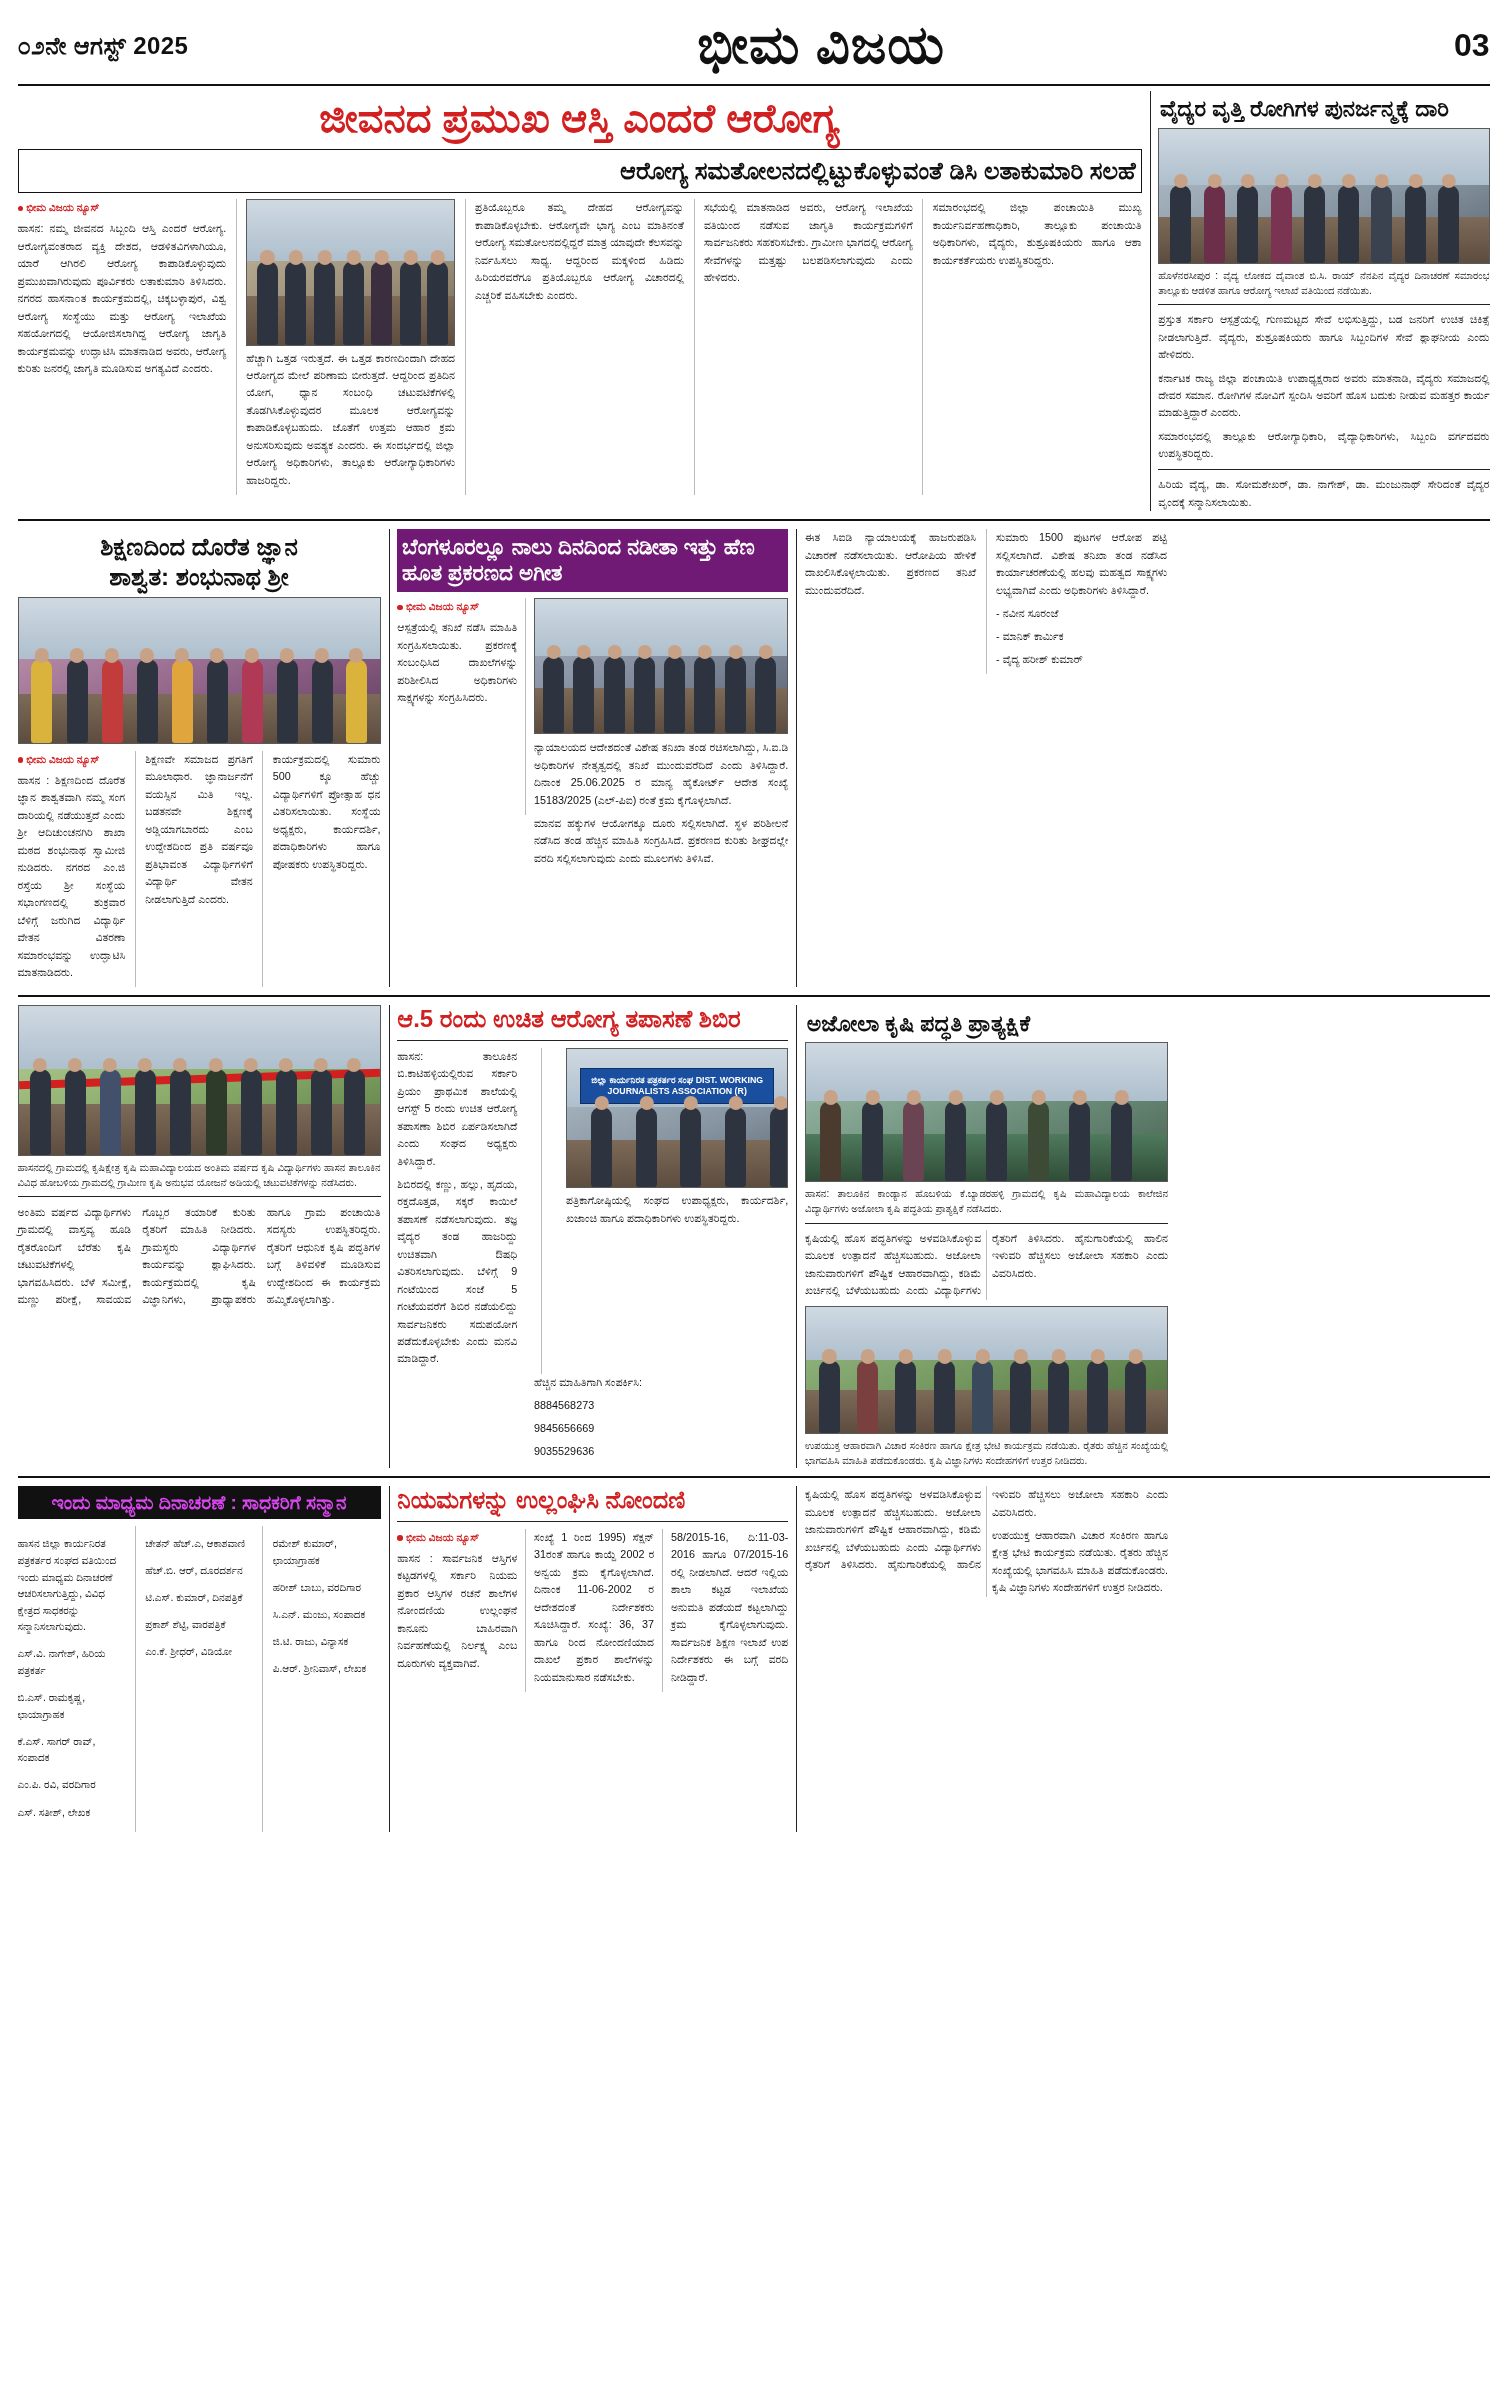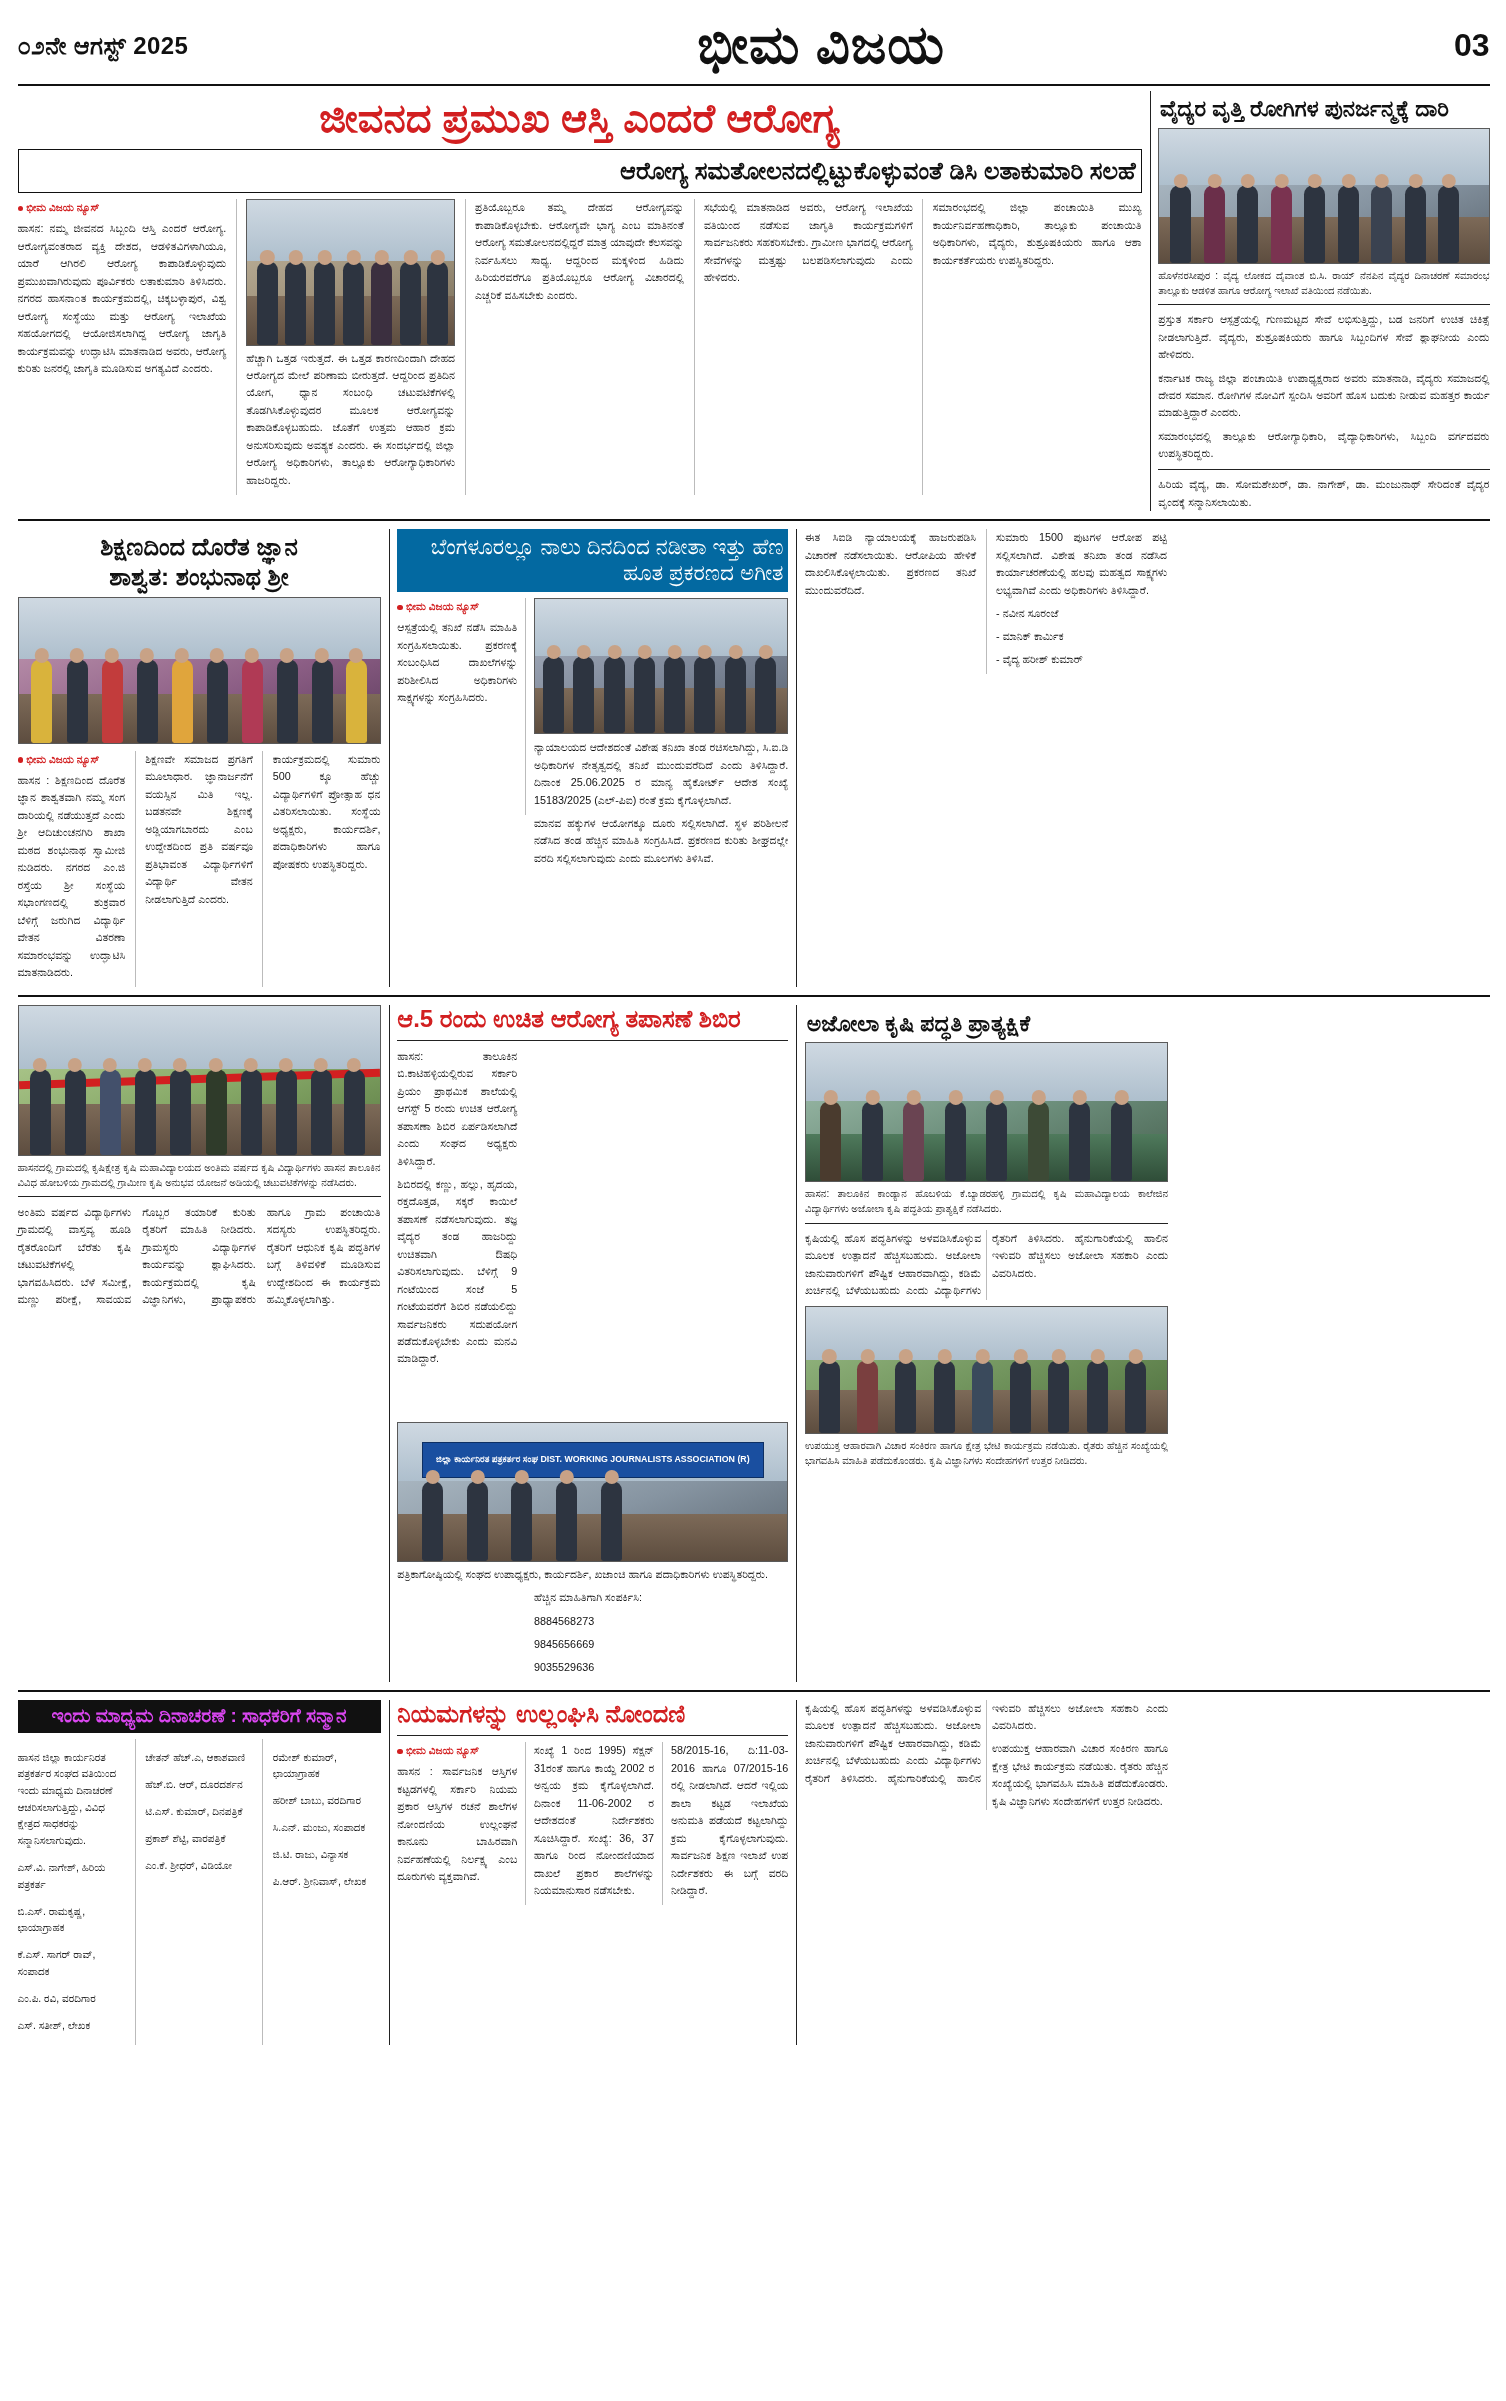--- a/index.html
+++ b/index.html
@@ -69,25 +69,25 @@
     margin: 4.8px 0 6.4px 0;
   }
   .sec-headline {
     text-align: center;
     font-size: 24px;
     font-weight: bold;
     line-height: 1.25;
     padding: 3.2px 1.6px 4.8px 1.6px;
   }
   .rev-headline {
-    background: #0369a1;
+    background: #701a75;
     color: #fff;
-    text-align: right;
+    text-align: left;
     font-size: 21.5px;
-    font-weight: normal;
+    font-weight: bold;
     padding: 5.6px 4.8px;
     line-height: 1.2;
   }
   .right-headline {
     text-align:left;
     font-size: 22px;
     font-weight: bold;
     line-height: 1.25;
     padding: 4.8px 1.6px;
   }
@@ -375,21 +375,21 @@
       <div class="body-col three-col">
         <p>ಅಂತಿಮ ವರ್ಷದ ವಿದ್ಯಾರ್ಥಿಗಳು ಗ್ರಾಮದಲ್ಲಿ ವಾಸ್ತವ್ಯ ಹೂಡಿ ರೈತರೊಂದಿಗೆ ಬೆರೆತು ಕೃಷಿ ಚಟುವಟಿಕೆಗಳಲ್ಲಿ ಭಾಗವಹಿಸಿದರು. ಬೆಳೆ ಸಮೀಕ್ಷೆ, ಮಣ್ಣು ಪರೀಕ್ಷೆ, ಸಾವಯವ ಗೊಬ್ಬರ ತಯಾರಿಕೆ ಕುರಿತು ರೈತರಿಗೆ ಮಾಹಿತಿ ನೀಡಿದರು. ಗ್ರಾಮಸ್ಥರು ವಿದ್ಯಾರ್ಥಿಗಳ ಕಾರ್ಯವನ್ನು ಶ್ಲಾಘಿಸಿದರು. ಕಾರ್ಯಕ್ರಮದಲ್ಲಿ ಕೃಷಿ ವಿಜ್ಞಾನಿಗಳು, ಪ್ರಾಧ್ಯಾಪಕರು ಹಾಗೂ ಗ್ರಾಮ ಪಂಚಾಯಿತಿ ಸದಸ್ಯರು ಉಪಸ್ಥಿತರಿದ್ದರು. ರೈತರಿಗೆ ಆಧುನಿಕ ಕೃಷಿ ಪದ್ಧತಿಗಳ ಬಗ್ಗೆ ತಿಳಿವಳಿಕೆ ಮೂಡಿಸುವ ಉದ್ದೇಶದಿಂದ ಈ ಕಾರ್ಯಕ್ರಮ ಹಮ್ಮಿಕೊಳ್ಳಲಾಗಿತ್ತು.</p>
       </div>
     </div>
 
     <div class="rule-v"></div>
 
     <div style="width:391px;">
       <div class="red-head">ಆ.5 ರಂದು ಉಚಿತ ಆರೋಗ್ಯ ತಪಾಸಣೆ ಶಿಬಿರ</div>
       <hr class="thin">
-      <div style="display:flex; gap:24px;flex-direction:column;">
+      <div style="display:flex; gap:24px;">
         <div style="width:120px;" class="body-col">
           <p>ಹಾಸನ: ತಾಲೂಕಿನ ಬಿ.ಕಾಟಿಹಳ್ಳಿಯಲ್ಲಿರುವ ಸರ್ಕಾರಿ ಪ್ರಿಯಂ ಪ್ರಾಥಮಿಕ ಶಾಲೆಯಲ್ಲಿ ಆಗಸ್ಟ್ 5 ರಂದು ಉಚಿತ ಆರೋಗ್ಯ ತಪಾಸಣಾ ಶಿಬಿರ ಏರ್ಪಡಿಸಲಾಗಿದೆ ಎಂದು ಸಂಘದ ಅಧ್ಯಕ್ಷರು ತಿಳಿಸಿದ್ದಾರೆ.</p>
           <p>ಶಿಬಿರದಲ್ಲಿ ಕಣ್ಣು, ಹಲ್ಲು, ಹೃದಯ, ರಕ್ತದೊತ್ತಡ, ಸಕ್ಕರೆ ಕಾಯಿಲೆ ತಪಾಸಣೆ ನಡೆಸಲಾಗುವುದು. ತಜ್ಞ ವೈದ್ಯರ ತಂಡ ಹಾಜರಿದ್ದು ಉಚಿತವಾಗಿ ಔಷಧಿ ವಿತರಿಸಲಾಗುವುದು. ಬೆಳಿಗ್ಗೆ 9 ಗಂಟೆಯಿಂದ ಸಂಜೆ 5 ಗಂಟೆಯವರೆಗೆ ಶಿಬಿರ ನಡೆಯಲಿದ್ದು ಸಾರ್ವಜನಿಕರು ಸದುಪಯೋಗ ಪಡೆದುಕೊಳ್ಳಬೇಕು ಎಂದು ಮನವಿ ಮಾಡಿದ್ದಾರೆ.</p>
         </div>
         <div style="width:0.8px;background:#bbb;"></div>
         <div style="flex:1;">
           <div class="photo hall" style="height:140px;">
             <div class="ph-sky"></div>
             <div class="ph-floor"></div>
             <div class="banner-strip">ಜಿಲ್ಲಾ ಕಾರ್ಯನಿರತ ಪತ್ರಕರ್ತರ ಸಂಘ

